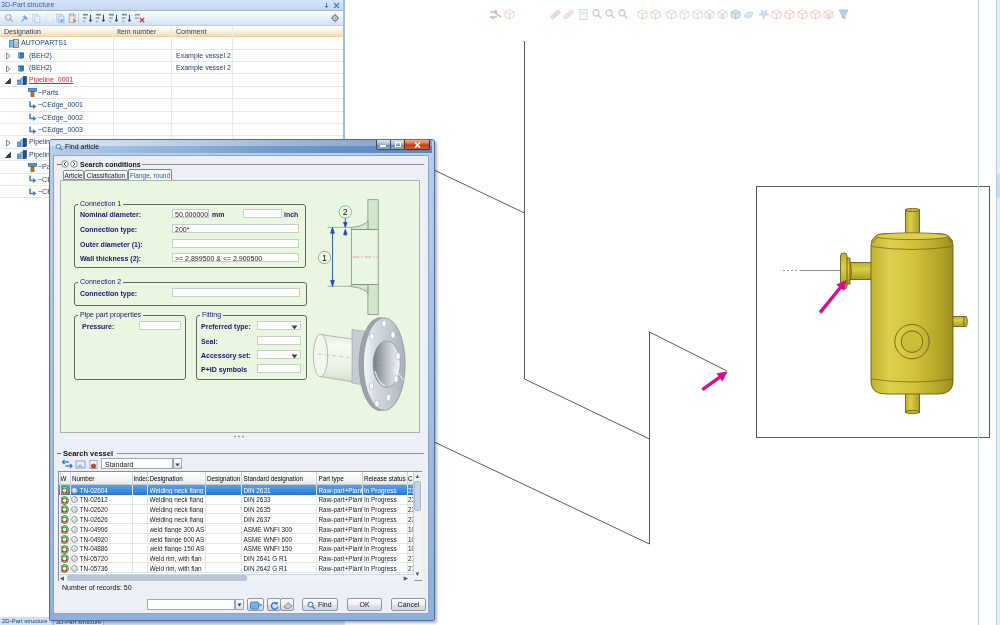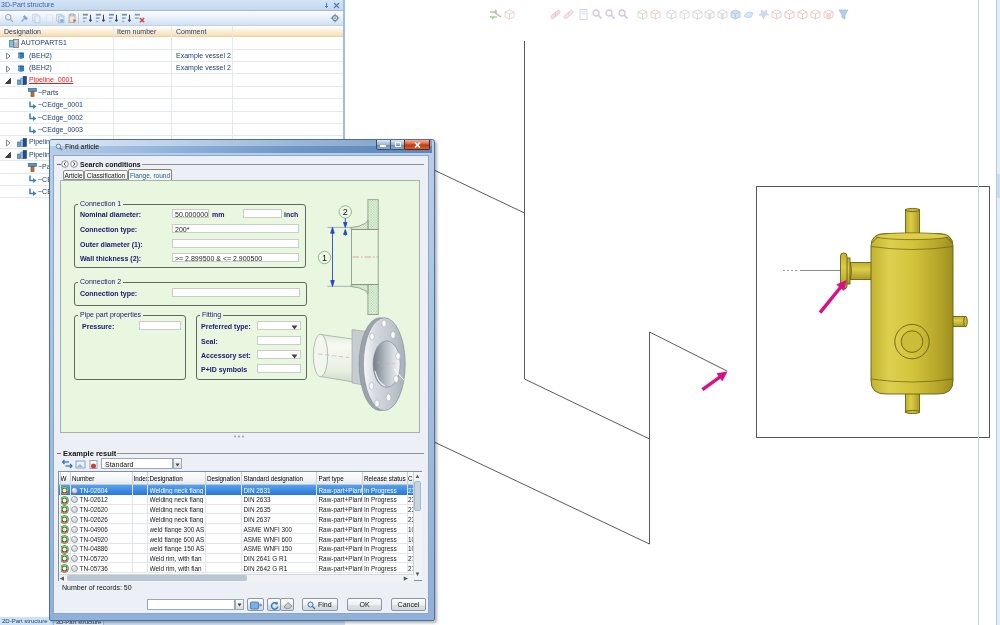--- a/index.html
+++ b/index.html
@@ -505,21 +505,21 @@
 <path d="M83,53 L93,64" stroke="#fff" stroke-width="1" opacity="0.9"></path>
 </svg>
 <div class="abs" style="left:184px;top:296px;width:12px;height:3px;">
       <svg style="display:block" width="12" height="3">
         <circle cx="2" cy="1.5" r="1" fill="#98a2ae"></circle>
         <circle cx="6" cy="1.5" r="1" fill="#98a2ae"></circle>
         <circle cx="10" cy="1.5" r="1" fill="#98a2ae"></circle>
       </svg>
     </div>
 <div class="abs" style="left:8px;top:313.5px;width:4px;height:1px;background:#707070;"></div>
-<div class="abs" style="left:14px;top:310px;font-size:7.5px;font-weight:bold;color:#101010;">Example result</div>
+<div class="abs" style="left:14px;top:310px;font-size:7.5px;font-weight:bold;color:#101010;">Search vessel</div>
 <div class="abs" style="left:68px;top:313.5px;width:307px;height:1px;background:#909090;"></div>
 <svg class="abs" style="left:13px;top:320px;" width="11" height="10" viewBox="0 0 11 10">
       <path d="M2.5,1 L0.5,3 L2.5,5" fill="none" stroke="#2a6ac0" stroke-width="1.2"></path>
       <line x1="1" y1="3" x2="7" y2="3" stroke="#2a6ac0" stroke-width="1.2"></line>
       <path d="M8,5 L10,7 L8,9" fill="none" stroke="#2a6ac0" stroke-width="1.2"></path>
       <line x1="9.5" y1="7" x2="3.5" y2="7" stroke="#2a6ac0" stroke-width="1.2"></line>
     </svg>
 <svg class="abs" style="left:26px;top:319.5px;" width="11" height="11" viewBox="0 0 11 11">
       <rect x="1" y="2" width="9" height="7" fill="#e8f0fa" stroke="#7090b8" stroke-width="0.8"></rect>
       <path d="M2,8 L5,5 L8,8" fill="#90b8e0"></path>

